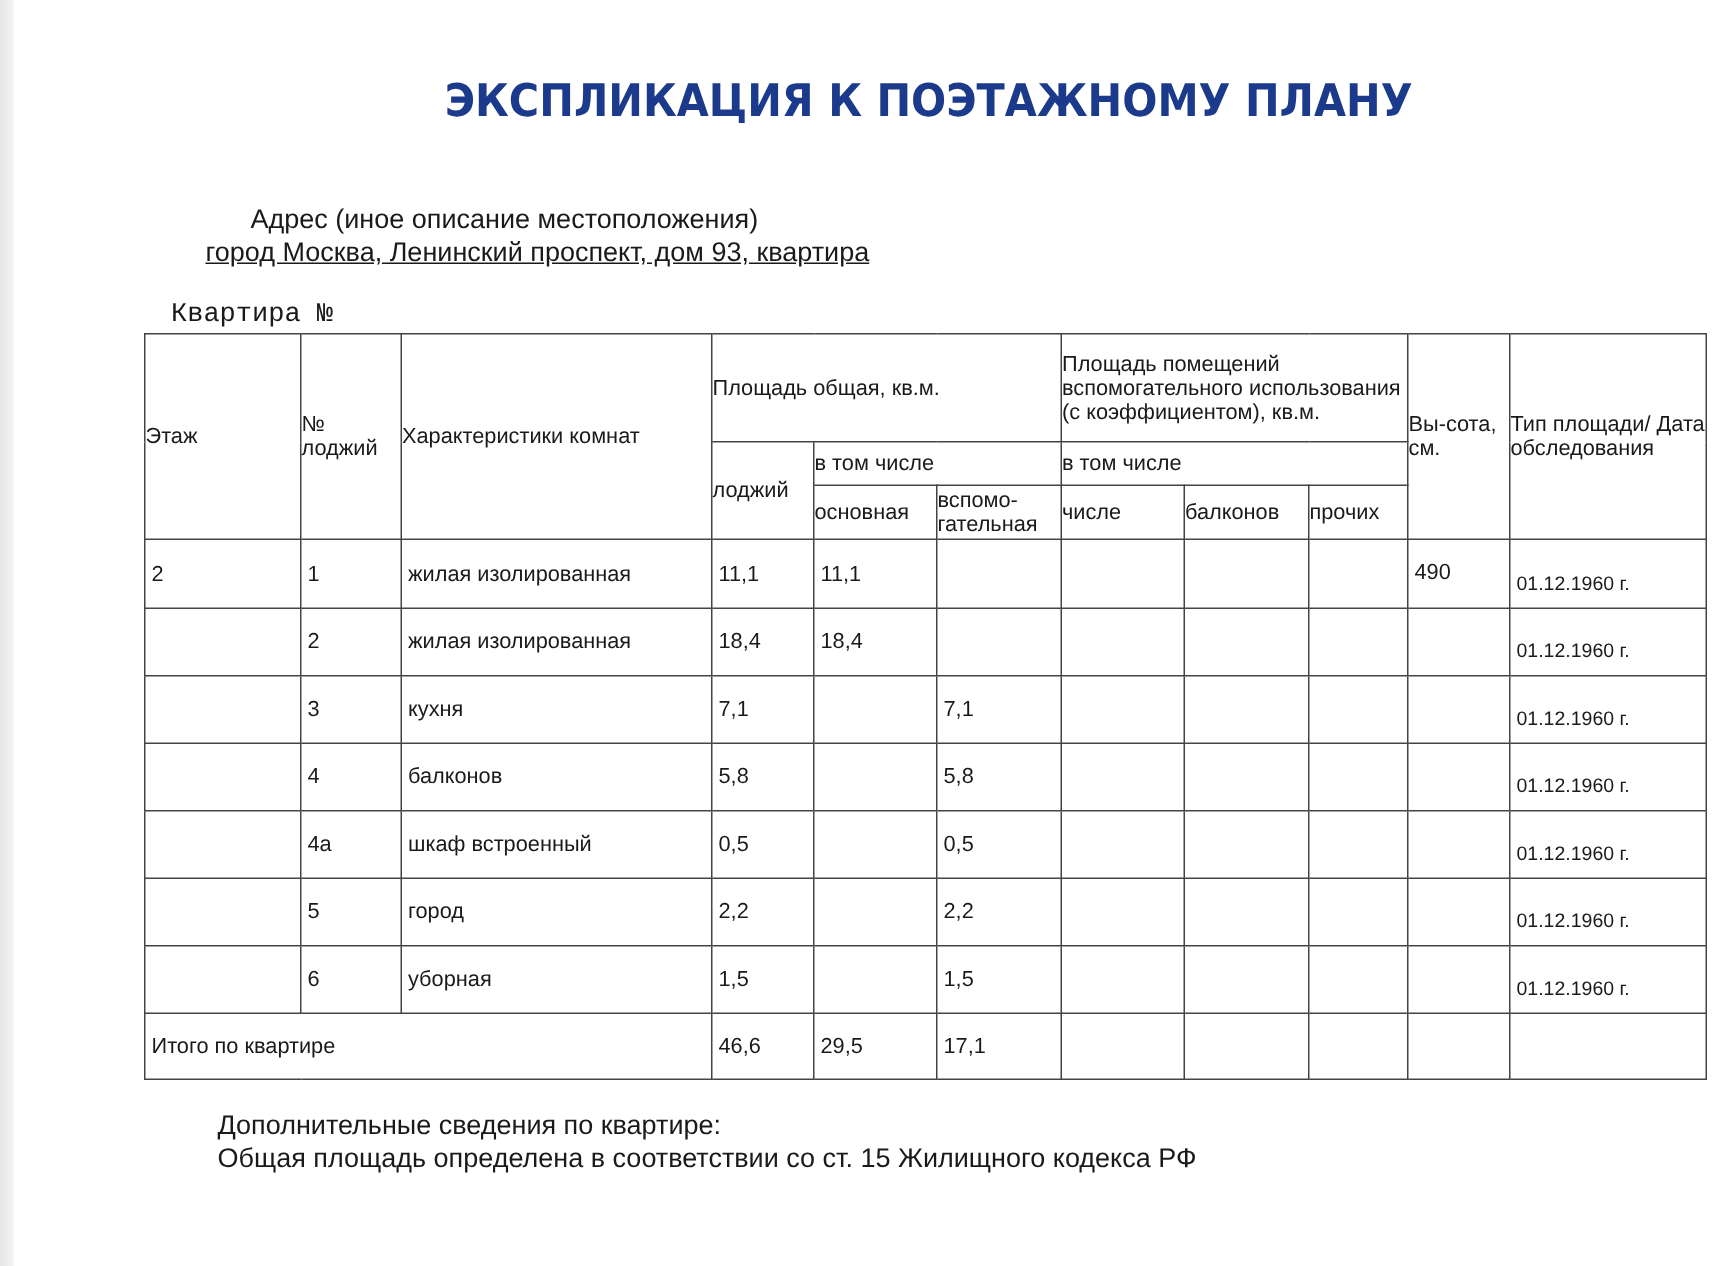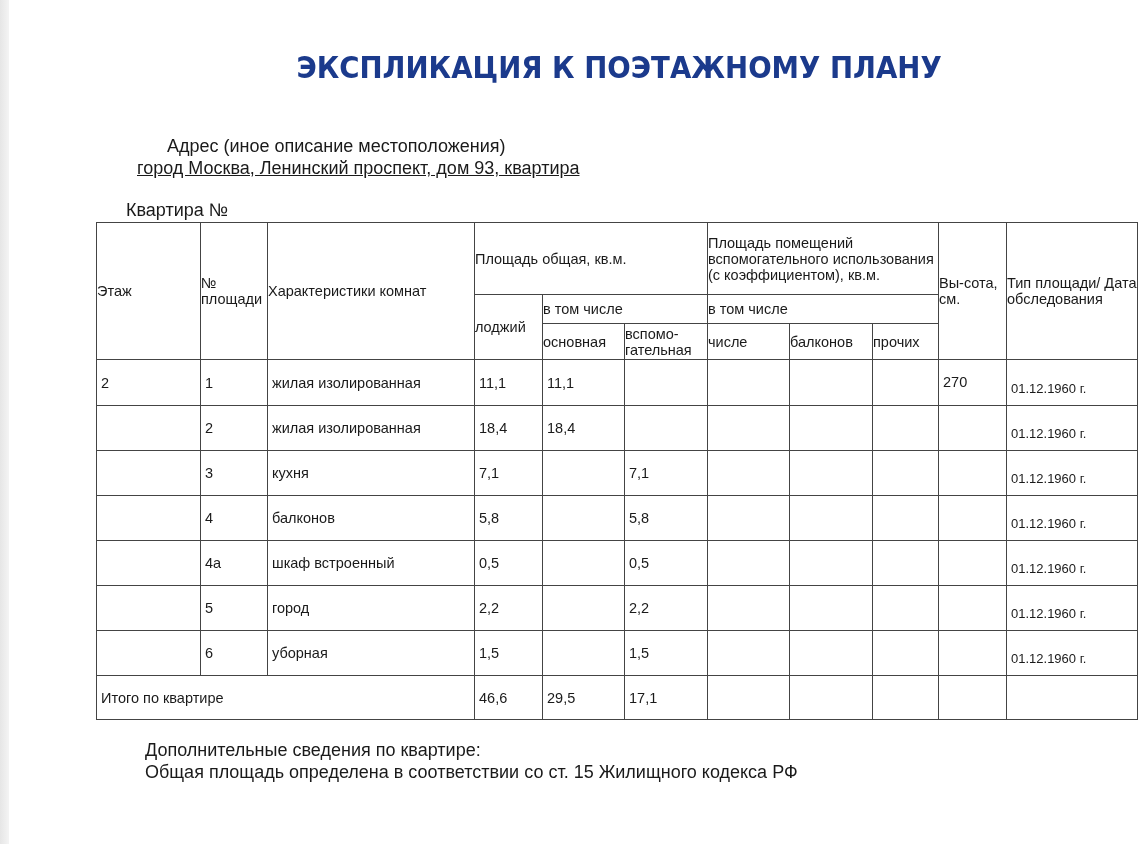--- a/index.html
+++ b/index.html
@@ -10,21 +10,21 @@
   .page-edge { position: absolute; left: 0; top: 0; width: 9px; height: 844px;
     background: linear-gradient(to right, #e6e6e6, #f4f4f4); }
   .title {
     position: absolute; left: 0; width: 1148px; top: 50px; text-align: center;
     font-family: "DejaVu Sans", sans-serif; font-weight: bold; font-size: 30px;
     color: #1b3a8c; letter-spacing: 0px; padding-left: 90px; box-sizing: border-box;
     transform: scaleX(0.92); transform-origin: 620px 0;
   }
   .addr-label { position: absolute; left: 131px; top: 136px; font-size: 18px; margin-left: 36px; }
   .addr-value { position: absolute; left: 137px; top: 158px; font-size: 18px; text-decoration: underline; }
-  .apt-label { position: absolute; left: 126px; top: 200px; font-size: 18px; }
+  .apt-label { position: absolute; left: 114px; top: 200px; font-size: 18px; font-family: Liberation Mono, monospace; }
 
   table.expl {
     position: absolute; left: 96px; top: 222px; border-collapse: collapse;
     table-layout: fixed; font-size: 14.5px;
   }
   table.expl td, table.expl th {
     border: 1.5px solid #444; padding: 0; font-weight: normal; line-height: 16px;
   }
   table.expl th { text-align: left; vertical-align: middle; }
   table.expl td { text-align: left; vertical-align: middle; padding-left: 4px; }
@@ -55,21 +55,21 @@
       <col style="width:83px">
     <col style="width:82px">
       <col style="width:83px">
       <col style="width:66px">
     <col style="width:68px">
       <col style="width:131px">
   </colgroup>
   <thead>
     <tr style="height:72px">
       <th rowspan="3">Этаж</th>
-      <th rowspan="3">№ площади</th>
+      <th rowspan="3">№ лоджий</th>
       <th rowspan="3">Характеристики комнат</th>
       <th colspan="3">Площадь общая, кв.м.</th>
       <th colspan="3">Площадь помещений вспомогательного использования (с коэффициентом), кв.м.</th>
       <th rowspan="3">Вы-сота, см.</th>
       <th rowspan="3">Тип площади/ Дата обследования</th>
     </tr>
     <tr style="height:29px">
       <th rowspan="2">лоджий</th>
       <th colspan="2">в том числе</th>
       <th colspan="3">в том числе</th>
@@ -86,21 +86,21 @@
   <tr style="height: 46px;">
         <td>2</td>
         <td>1</td>
         <td>жилая изолированная</td>
         <td>11,1</td>
         <td>11,1</td>
         <td></td>
         <td></td>
         <td></td>
         <td></td>
-        <td class="tall">270</td>
+        <td class="tall">490</td>
         <td class="date">01.12.1960 г.</td>
       </tr>
       <tr style="height: 45px;">
         <td></td>
         <td>2</td>
         <td>жилая изолированная</td>
         <td>18,4</td>
         <td>18,4</td>
         <td></td>
         <td></td>

